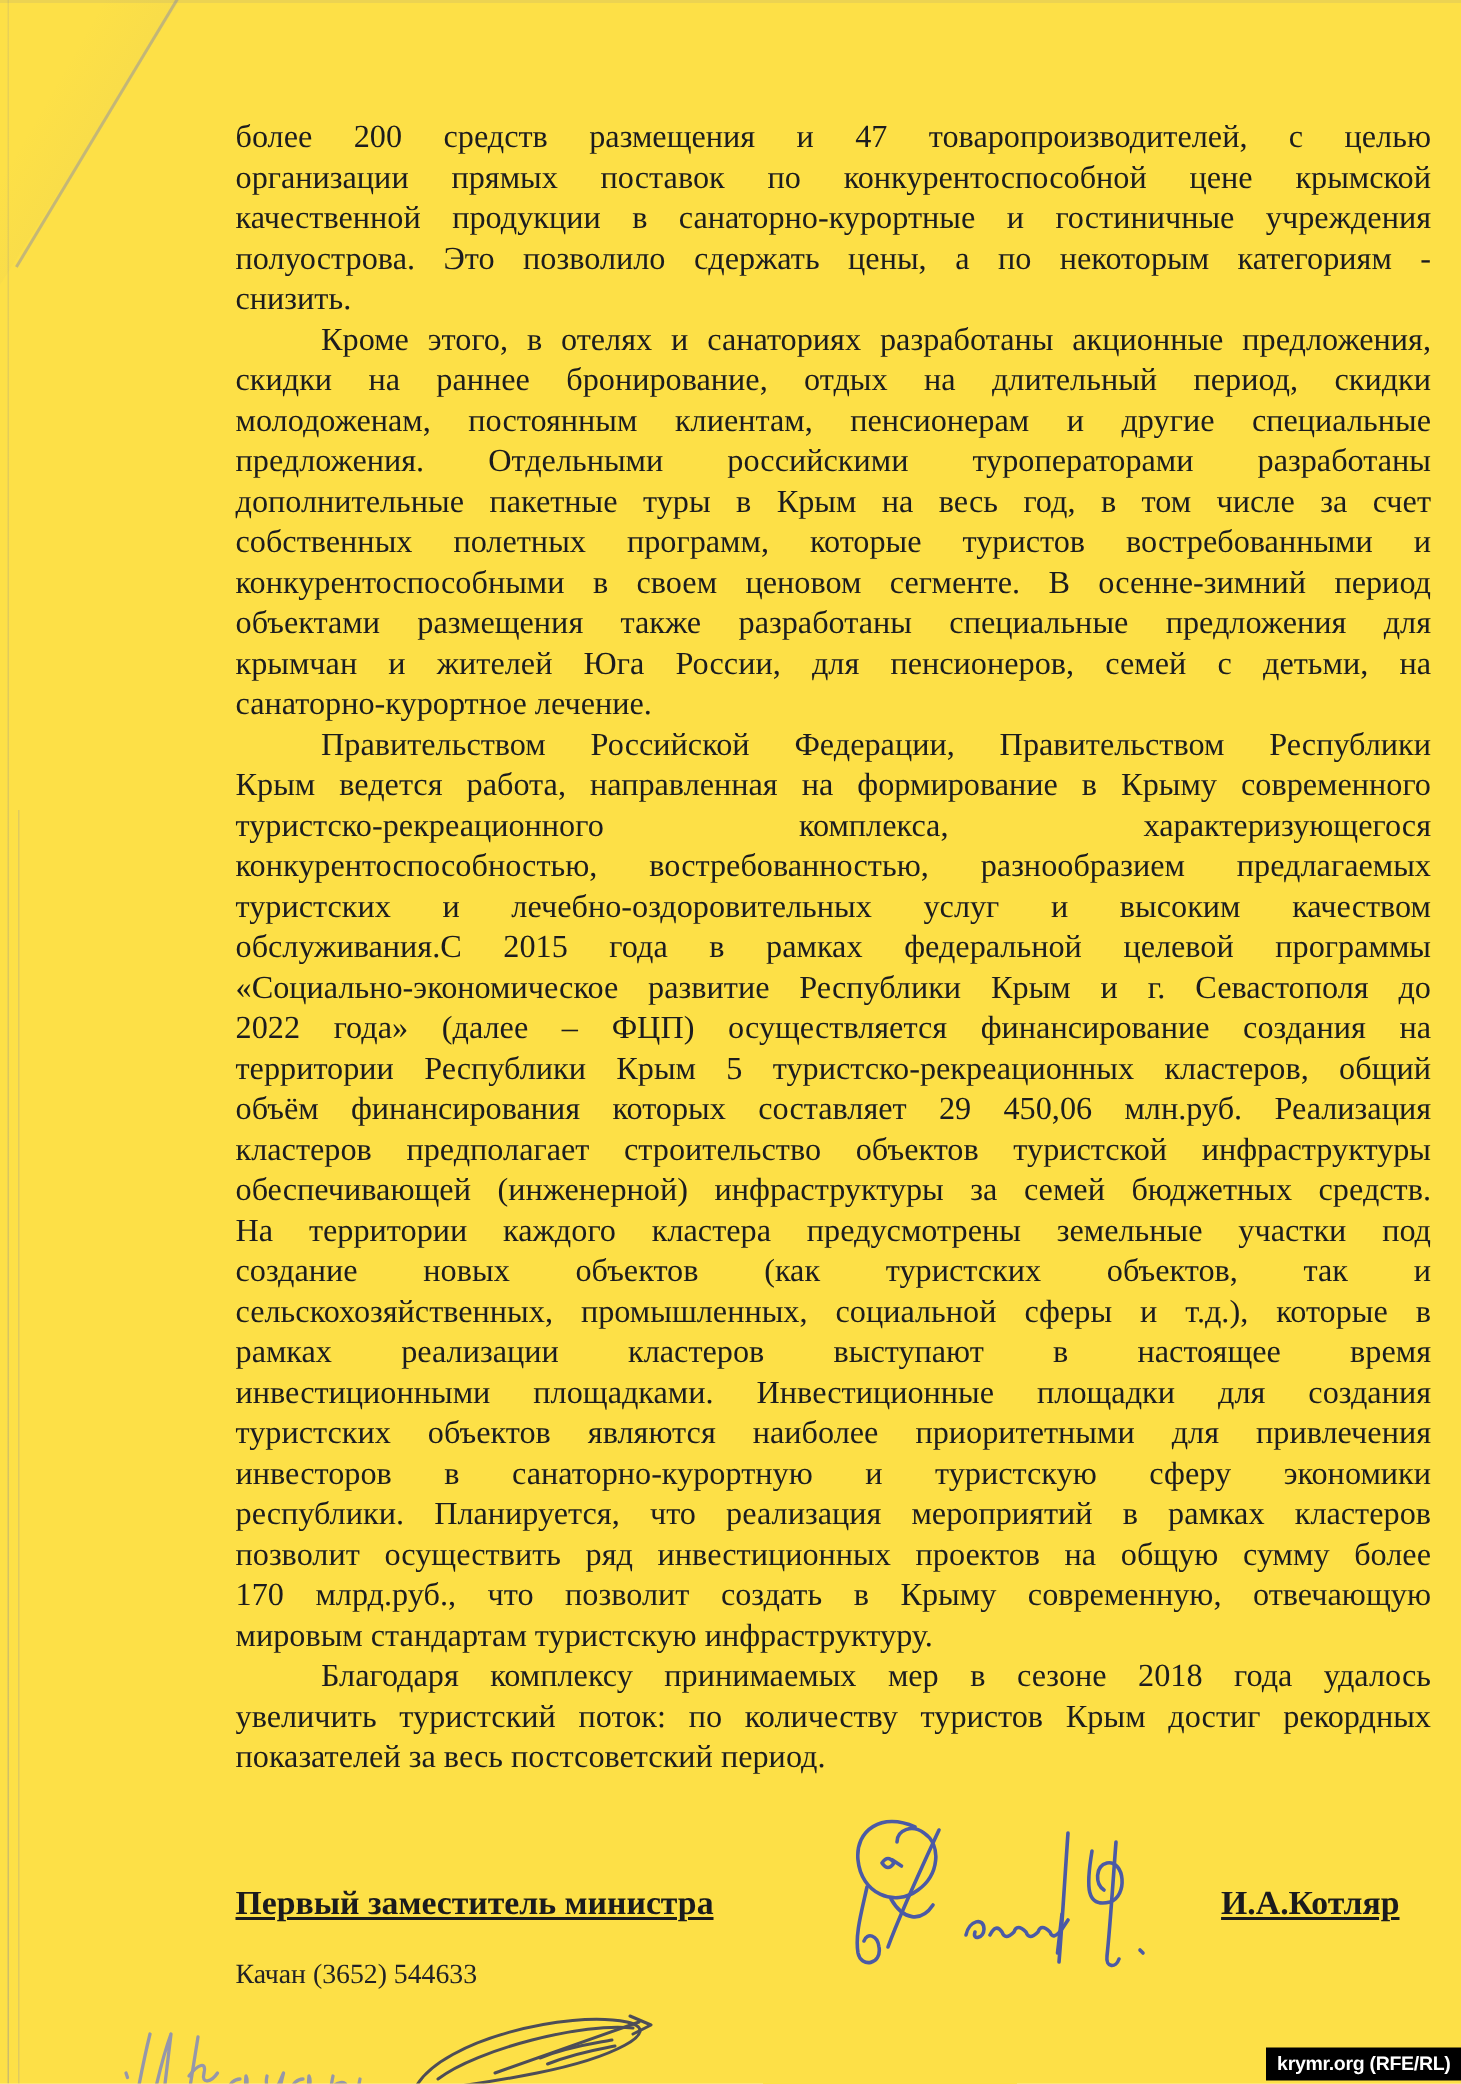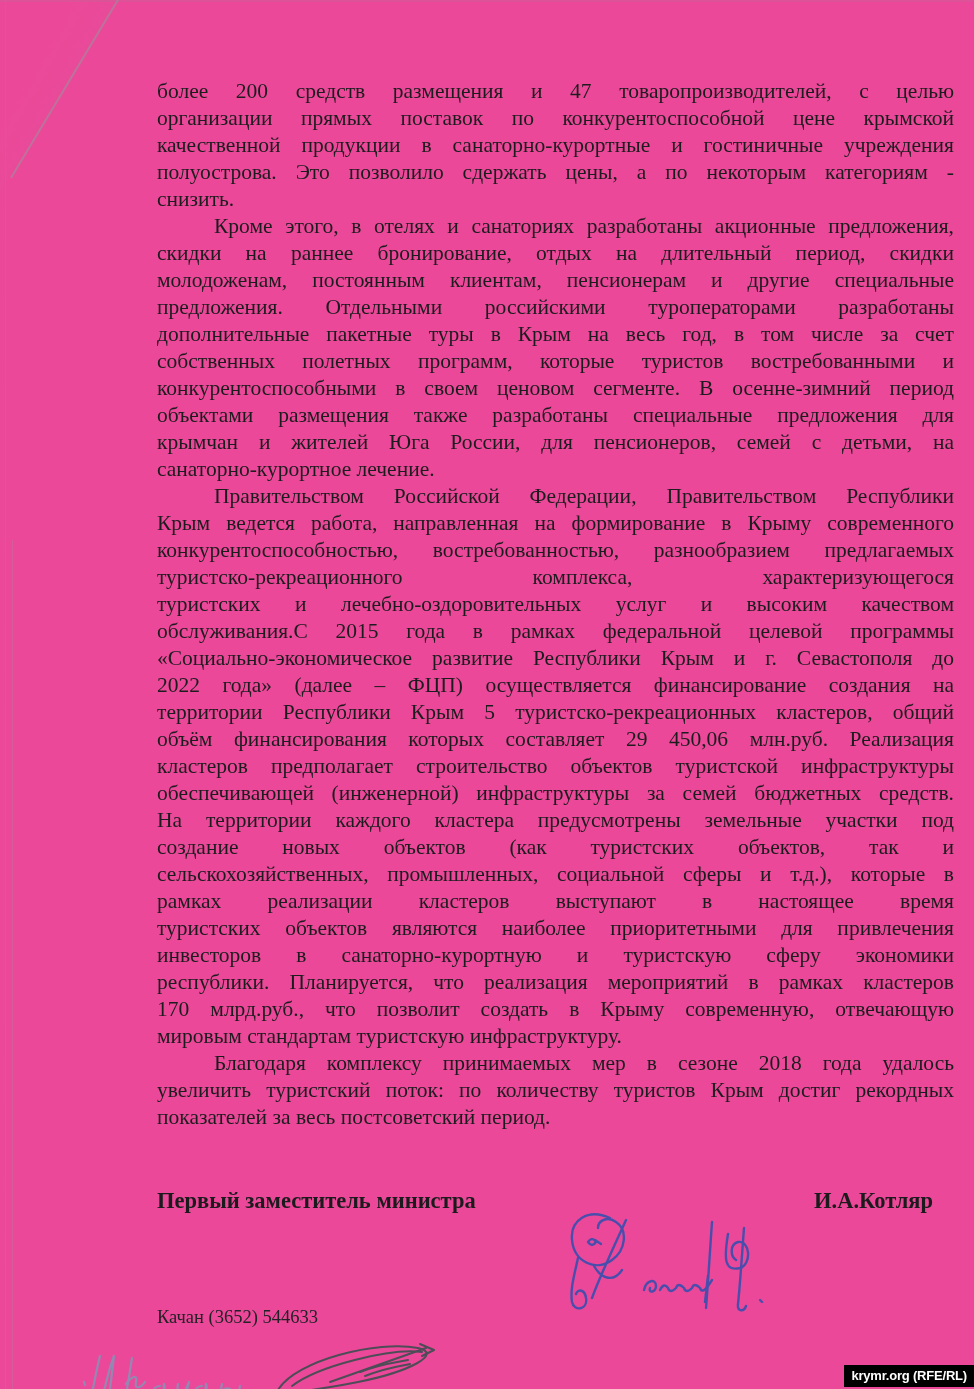--- a/index.html
+++ b/index.html
@@ -5,21 +5,21 @@
   * { margin: 0; padding: 0; box-sizing: border-box; }
   html, body { width: 974px; height: 1389px; }
   body {
     font-family: "Liberation Serif", serif;
     background: #ffffff;
   }
   .page {
     position: absolute;
     top: 0; left: 0;
     width: 974px; height: 1389px;
-    background: #ec4899;
+    background: #fde047;
     overflow: hidden;
   }
   
   .corner-shade {
     position: absolute; top: 0; left: 0;
     width: 150px; height: 210px;
     background: linear-gradient(300deg, rgba(130,130,140,0.16), rgba(130,130,140,0.04) 55%, rgba(130,130,140,0) 75%);
     clip-path: polygon(0 0, 120px 0, 0 190px);
   }
   .crease-line {
@@ -50,28 +50,29 @@
     color: #1c1c1e;
     font-size: 21.5px;
     line-height: 27px;
   }
   .para .line { text-align: justify; text-align-last: justify; }
   .para .line.last { text-align-last: left; }
   .para.indent .line:first-child { text-indent: 57px; }
   
   .signoff {
     position: absolute;
-    left: 157px; top: 1188px;
+    left: 157px; top: 1256px;
     width: 776px;
     display: flex;
     justify-content: space-between;
     align-items: baseline;
     font-weight: bold;
     font-size: 22.5px;
     color: #1b1b1d;
+    text-decoration: underline;
   }
   .contact {
     position: absolute;
     left: 157px; top: 1307px;
     font-size: 18.5px;
     color: #222226;
   }
   
   .sig-blue {
     position: absolute;
@@ -125,37 +126,39 @@
         <div class="line">дополнительные пакетные туры в Крым на весь год, в том числе за счет</div>
         <div class="line">собственных полетных программ, которые туристов востребованными и</div>
         <div class="line">конкурентоспособными в своем ценовом сегменте. В осенне-зимний период</div>
         <div class="line">объектами размещения также разработаны специальные предложения для</div>
         <div class="line">крымчан и жителей Юга России, для пенсионеров, семей с детьми, на</div>
         <div class="line last">санаторно-курортное лечение.</div>
       </div>
     <div class="para indent">
         <div class="line">Правительством Российской Федерации, Правительством Республики</div>
         <div class="line">Крым ведется работа, направленная на формирование в Крыму современного</div>
+        <div class="line">туристско-рекреационного комплекса, характеризующегося</div>
         <div class="line">конкурентоспособностью, востребованностью, разнообразием предлагаемых</div>
-        <div class="line">туристско-рекреационного комплекса, характеризующегося</div>
         <div class="line">туристских и лечебно-оздоровительных услуг и высоким качеством</div>
         <div class="line">обслуживания.С 2015 года в рамках федеральной целевой программы</div>
         <div class="line">«Социально-экономическое развитие Республики Крым и г. Севастополя до</div>
         <div class="line">2022 года» (далее – ФЦП) осуществляется финансирование создания на</div>
         <div class="line">территории Республики Крым 5 туристско-рекреационных кластеров, общий</div>
         <div class="line">объём финансирования которых составляет 29 450,06 млн.руб. Реализация</div>
         <div class="line">кластеров предполагает строительство объектов туристской инфраструктуры</div>
         <div class="line">обеспечивающей (инженерной) инфраструктуры за семей бюджетных средств.</div>
         <div class="line">На территории каждого кластера предусмотрены земельные участки под</div>
         <div class="line">создание новых объектов (как туристских объектов, так и</div>
         <div class="line">сельскохозяйственных, промышленных, социальной сферы и т.д.), которые в</div>
         <div class="line">рамках реализации кластеров выступают в настоящее время</div>
+        <div class="line">инвестиционными площадками. Инвестиционные площадки для создания</div>
         <div class="line">туристских объектов являются наиболее приоритетными для привлечения</div>
         <div class="line">инвесторов в санаторно-курортную и туристскую сферу экономики</div>
         <div class="line">республики. Планируется, что реализация мероприятий в рамках кластеров</div>
+        <div class="line">позволит осуществить ряд инвестиционных проектов на общую сумму более</div>
         <div class="line">170 млрд.руб., что позволит создать в Крыму современную, отвечающую</div>
         <div class="line last">мировым стандартам туристскую инфраструктуру.</div>
       </div>
     <div class="para indent">
         <div class="line">Благодаря комплексу принимаемых мер в сезоне 2018 года удалось</div>
         <div class="line">увеличить туристский поток: по количеству туристов Крым достиг рекордных</div>
         <div class="line last">показателей за весь постсоветский период.</div>
       </div>
   </div>
 

